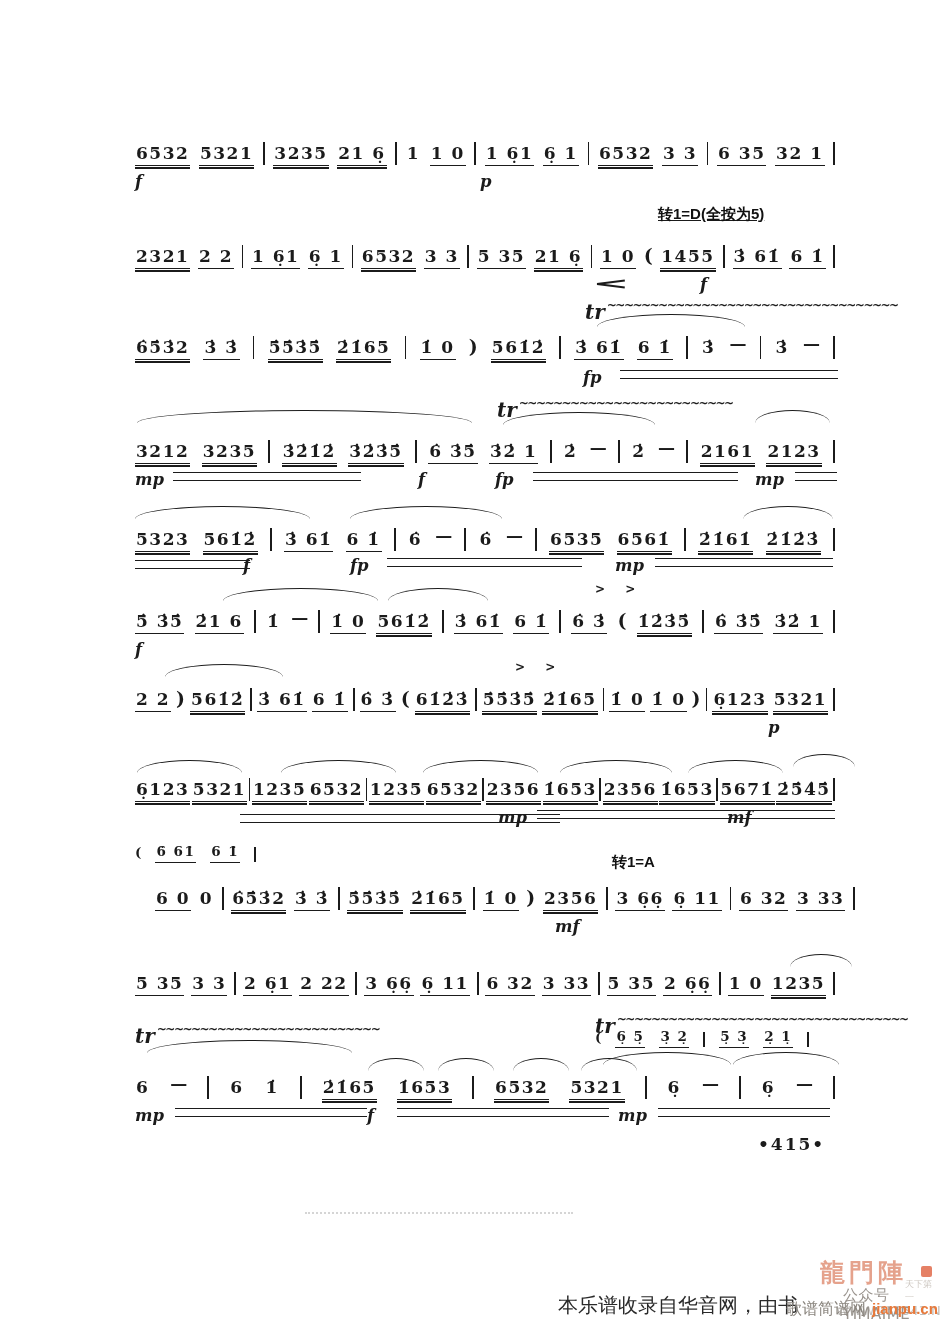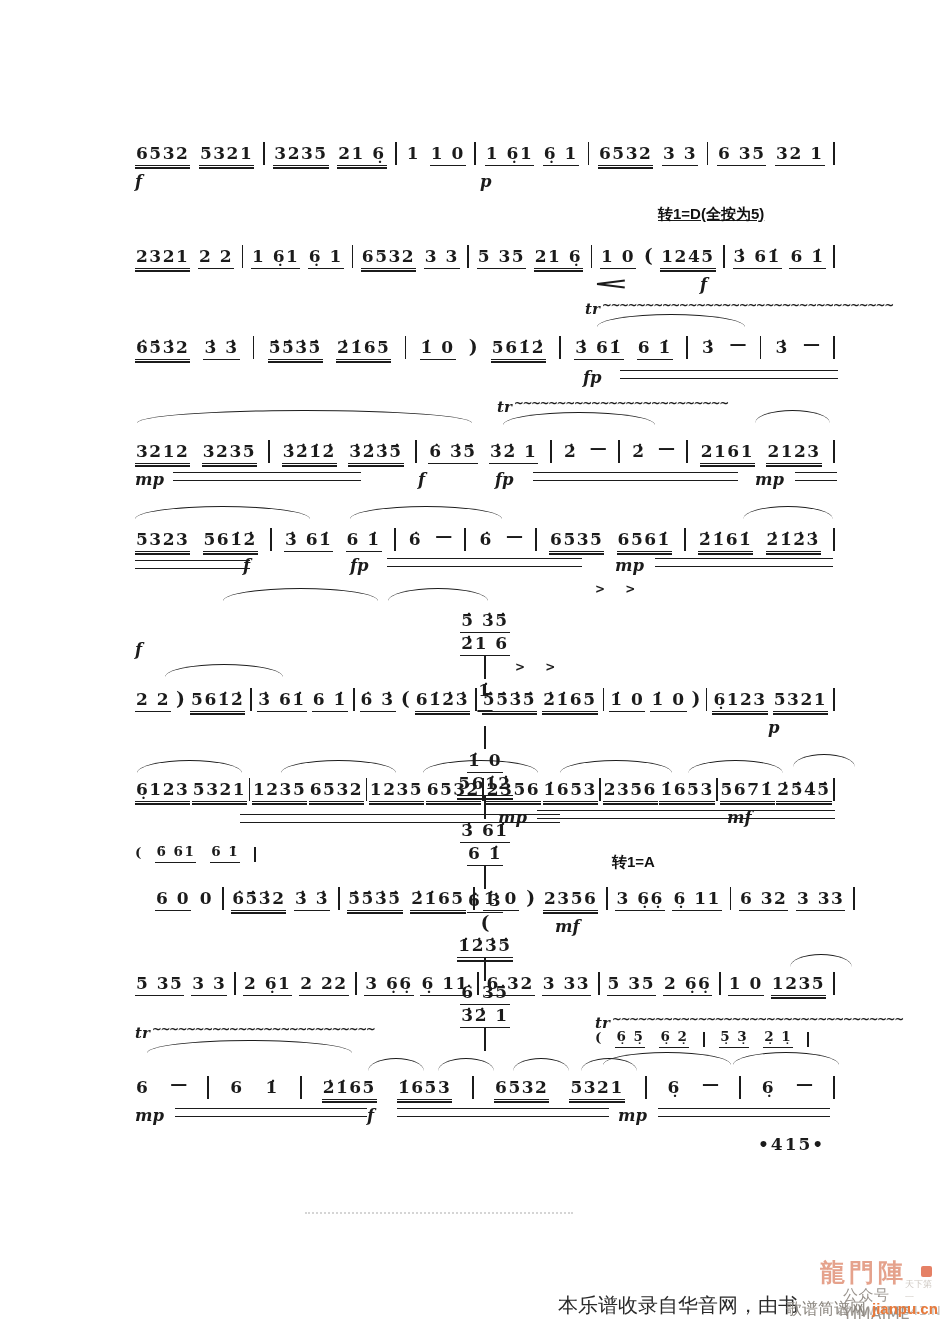--- a/index.html
+++ b/index.html
@@ -16,21 +16,21 @@
   .tok{font-family:"DejaVu Serif",serif;font-weight:bold;font-size:17px;line-height:1;
        color:#1b1b1b;white-space:pre;}
   .n{letter-spacing:1.5px;padding:2px 1px 3px 1px;}
   .u1{border-bottom:1.7px solid #1b1b1b;}
   .u2{border-bottom:1.7px solid #1b1b1b;position:relative;}
   .u2::after{content:"";position:absolute;left:0;right:0;bottom:-4.5px;height:1.7px;background:#1b1b1b;}
   .bar{width:1.8px;height:23px;background:#1b1b1b;margin-bottom:1px;}
   .paren{font-size:19px;padding-bottom:3px;letter-spacing:0;}
   .dash{padding-bottom:7px;letter-spacing:0;}
   .over{position:absolute;display:flex;align-items:flex-start;z-index:3;}
-  .trtxt{font-style:italic;font-weight:bold;font-size:15px;}
+  .trtxt{font-style:italic;font-weight:bold;font-size:20px;}
   .wavy{font-family:"DejaVu Sans",sans-serif;font-size:12px;font-weight:bold;letter-spacing:-1.5px;
         margin-left:2px;transform:translateY(-2px);white-space:pre;}
   .arc{height:12px;border-top:1.8px solid #1b1b1b;border-radius:50% 50% 0 0/100% 100% 0 0;}
   .acc{font-family:"DejaVu Sans",sans-serif;font-weight:bold;font-size:12px;letter-spacing:8px;}
   .ann{font-family:"Liberation Sans",sans-serif;font-weight:bold;font-size:15px;color:#111;white-space:pre;}
   .minirow{display:flex;align-items:flex-end;gap:14px;}
   .minirow .tok{font-size:13.5px;}
   .minirow .bar{height:15px;}
   .under{position:absolute;display:flex;align-items:center;gap:5px;z-index:3;}
   .dyn{font-style:italic;font-weight:bold;font-size:16.5px;}
@@ -104,21 +104,21 @@
           <span class="tok n u1">6̣ 1</span>
           <div class="bar"></div>
           <span class="tok n u2">6532</span>
           <span class="tok n u1">3 3</span>
           <div class="bar"></div>
           <span class="tok n u1">5 35</span>
           <span class="tok n u2">21 6̣</span>
           <div class="bar"></div>
           <span class="tok n u1">1 0</span>
           <span class="tok paren">(</span>
-          <span class="tok n u2">1245</span>
+          <span class="tok n u2">1455</span>
           <div class="bar"></div>
           <span class="tok n u1">3̇ 61̇</span>
           <span class="tok n u1">6 1̇</span>
           <div class="bar"></div>
         </div>
         <div class="under" style="left: 462px; top: 70px;">
           <div class="wedge" style="width: 28px;"></div>
         </div>
         <div class="under" style="left: 565px; top: 70px;">
           <span class="dyn">f</span>
@@ -268,21 +268,21 @@
       <div class="system" style="top: 584px;">
         <div class="over" style="left: 88px; top: 4px;">
           <div class="arc" style="width: 155px;"></div>
         </div>
         <div class="over" style="left: 253px; top: 4px;">
           <div class="arc" style="width: 100px;"></div>
         </div>
         <div class="over" style="left: 460px; top: -2px;">
           <span class="acc">&gt; &gt;</span>
         </div>
-        <div class="notes" style="top: 26px; flex-direction: column;">
+        <div class="notes" style="top: 26px;">
           <span class="tok n u1">5̇ 3̇5̇</span>
           <span class="tok n u1">2̇1 6</span>
           <div class="bar"></div>
           <span class="tok n">1̇</span>
           <span class="tok dash">—</span>
           <div class="bar"></div>
           <span class="tok n u1">1̇ 0</span>
           <span class="tok n u2">561̇2̇</span>
           <div class="bar"></div>
           <span class="tok n u1">3̇ 61̇</span>
@@ -460,21 +460,21 @@
           <div class="arc" style="width: 205px;"></div>
         </div>
         <div class="over" style="left: 460px; top: -4px;">
           <span class="trtxt">tr</span>
           <span class="wavy">~~~~~~~~~~~~~~~~~~~~~~~~~~~~~~~~~~</span>
         </div>
         <div class="over" style="left: 460px; top: 10px;">
           <div class="minirow" style="display: flex;">
             <span class="tok paren">(</span>
             <span class="tok n u1">6̣ 5̣</span>
-            <span class="tok n u1">6̣ 2̣</span>
+            <span class="tok n u1">3̣ 2̣</span>
             <div class="bar"></div>
             <span class="tok n u1">5̣ 3̣</span>
             <span class="tok n u1">2̣ 1̣</span>
             <div class="bar"></div>
           </div>
         </div>
         <div class="over" style="left: 233px; top: 40px;">
           <div class="arc" style="width: 56px;"></div>
         </div>
         <div class="over" style="left: 303px; top: 40px;">

